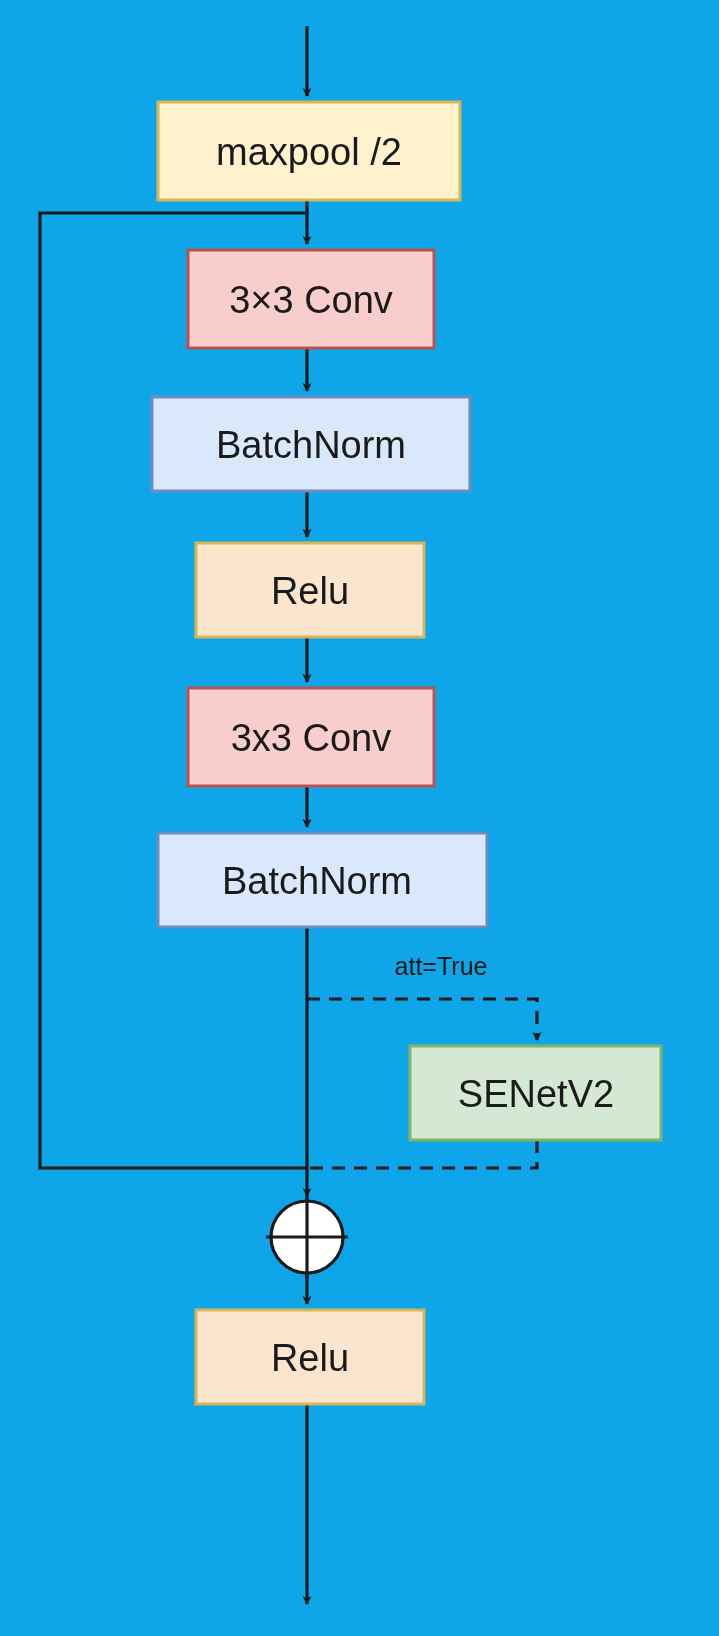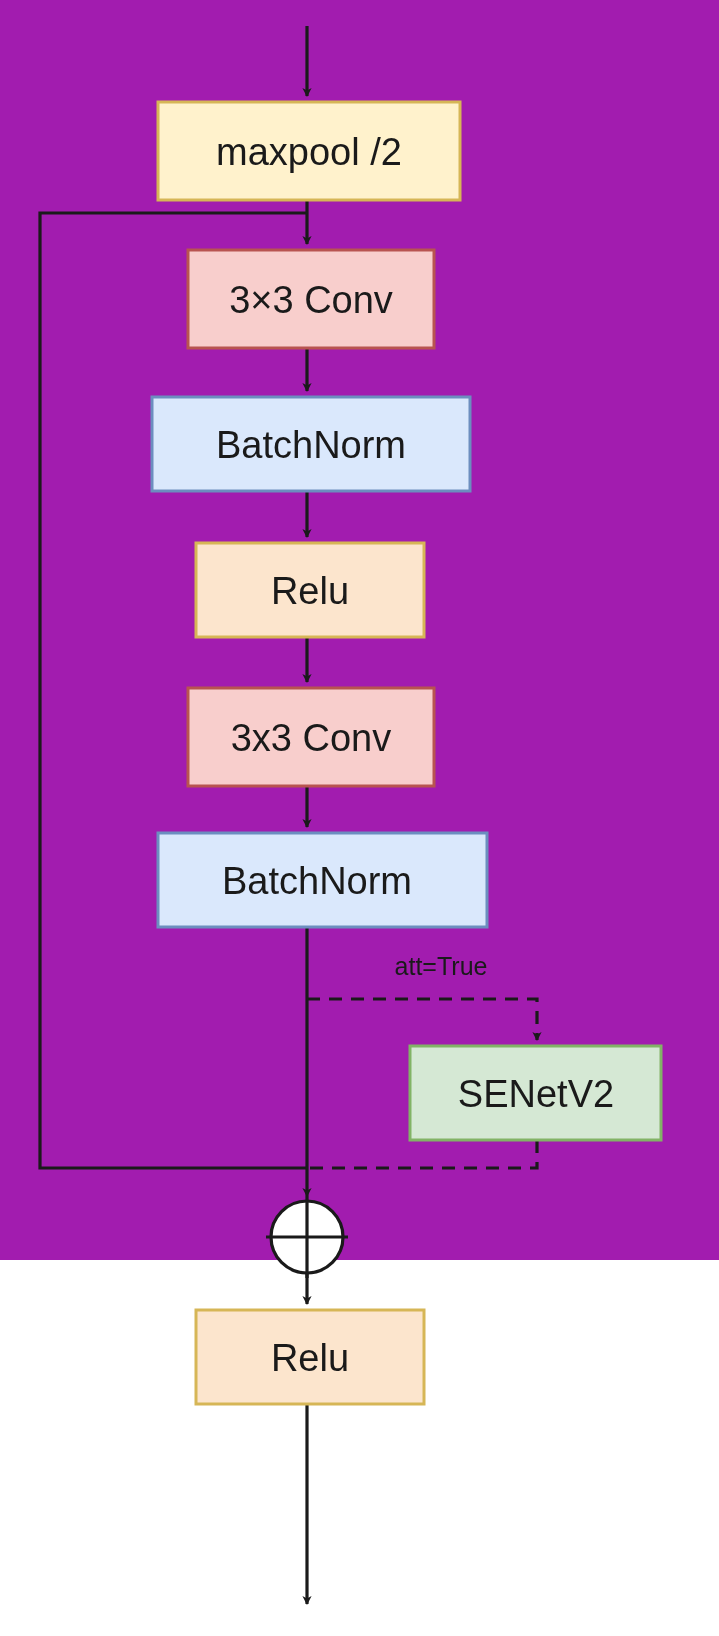--- a/index.html
+++ b/index.html
@@ -9,22 +9,22 @@
   }
   body {
     width: 719px;
     height: 1636px;
     font-family: "Liberation Sans", sans-serif;
     overflow: hidden;
   }
   #diagram-root {
     position: relative;
     width: 719px;
-    height: 1260px;
-    background: #a21caf;
+    height: 1636px;
+    background: #0ea5e9;
   }
   svg#flow {
     display: block;
     width: 719px;
     height: 1636px;
   }
   .node-label {
     font-family: "Liberation Sans", sans-serif;
     fill: #1a1a1a;
     font-size: 38px;

